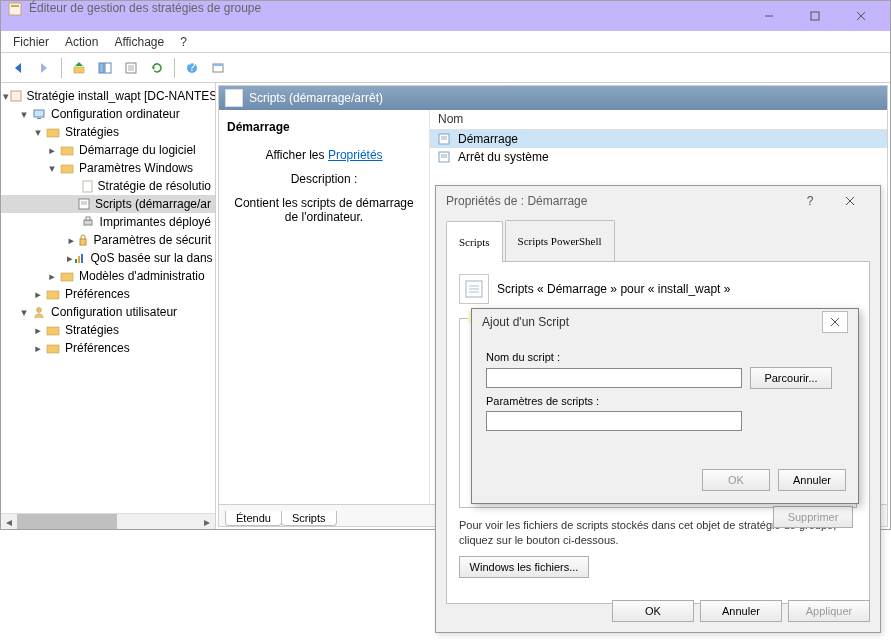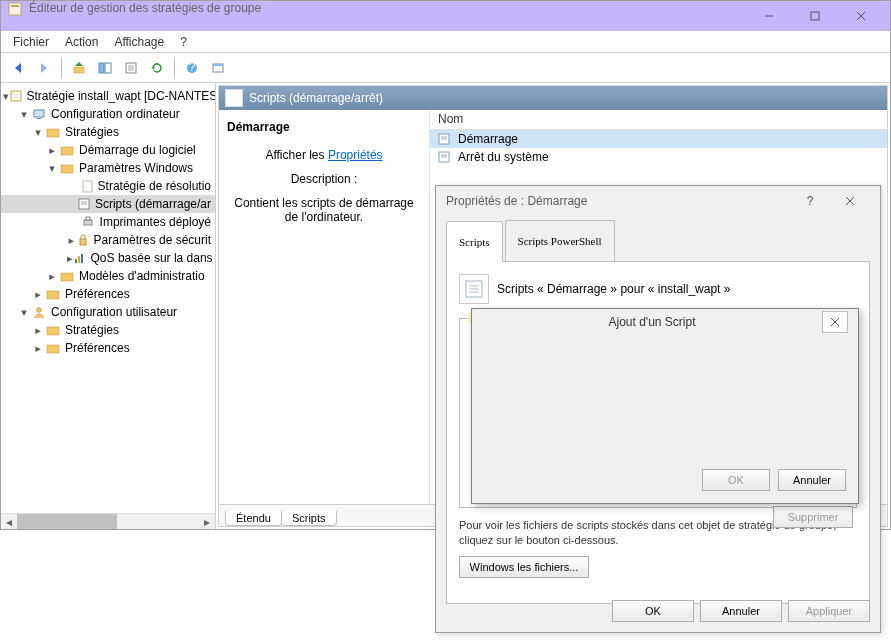--- a/index.html
+++ b/index.html
@@ -69,21 +69,21 @@
 .wbtn { width:80px; height:22px; border:1px solid #adadad; background:linear-gradient(#fcfcfc,#e9e9e9); font-size:11px; text-align:center; line-height:20px; cursor:default; }
 .wbtn.disabled { color:#9a9a9a; }
 .hint { font-size:11px; color:#333; margin-top:10px; line-height:1.35; }
 .showfiles { margin-top:8px; width:130px; height:22px; border:1px solid #adadad; background:linear-gradient(#fcfcfc,#e9e9e9); font-size:11px; text-align:center; line-height:20px;}
 .dlgbtns { position:absolute; right:10px; bottom:10px; display:flex; gap:6px;}
 .dlgbtns .wbtn { width:82px; }
 
 
 .adddlg { position:absolute; left:471px; top:308px; width:388px; height:196px; background:#f0f0f0; border:1px solid #808080; box-shadow:3px 3px 8px rgba(0,0,0,.25); z-index:10; }
 .adddlg .ath { height:26px; display:flex; align-items:center; padding:0 10px; color:#555; }
-.adddlg .ath .t { flex:1; font-size:12px; color:#333;text-align:center;}
+.adddlg .ath .t { flex:1; font-size:12px; color:#333;}
 .adddlg .ath .x { width:26px;height:22px; display:flex;align-items:center;justify-content:center; border:1px solid #bbb; background:#fff; font-size:12px; color:#555;}
 .adddlg .frm { padding:10px 14px 0 14px; }
 .adddlg label { display:block; font-size:11px; margin-top:6px; margin-bottom:4px;}
 .adddlg .row { display:flex; gap:8px; align-items:center;}
 .adddlg input[type=text] { height:20px; border:1px solid #828790; padding:1px 3px; font-size:12px; background:#fff;}
 .adddlg .btns { position:absolute; right:12px; bottom:12px; display:flex; gap:8px;}
 
 
 svg { display:block; }
 .folder { fill:#f5c869; stroke:#b8923f; stroke-width:.5;}
@@ -436,17 +436,28 @@
 <div class="adddlg">
   <div class="ath">
     <span class="t">Ajout d'un Script</span>
     <div class="x">
         <svg width="10" height="10">
           <line x1="1" y1="1" x2="9" y2="9" stroke="#555"></line>
           <line x1="9" y1="1" x2="1" y2="9" stroke="#555"></line>
         </svg>
       </div>
   </div>
+  <div class="frm">
+    <label>Nom du script :</label>
+    <div class="row">
+      <input type="text" style="width: 256px;">
+      <div class="wbtn" style="width:82px">Parcourir...</div>
+    </div>
+    <label>Paramètres de scripts :</label>
+    <div class="row">
+      <input type="text" style="width: 256px;">
+    </div>
+  </div>
   <div class="btns">
     <div class="wbtn disabled" style="width:68px">OK</div>
     <div class="wbtn" style="width:68px">Annuler</div>
   </div>
 </div>
 
 </body></html>

